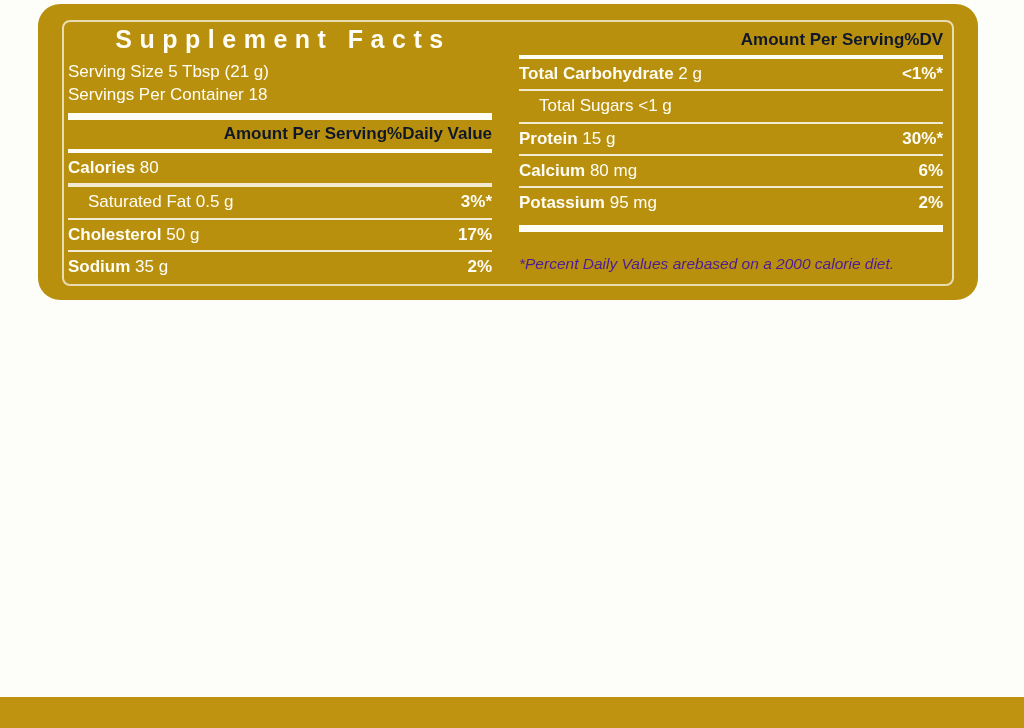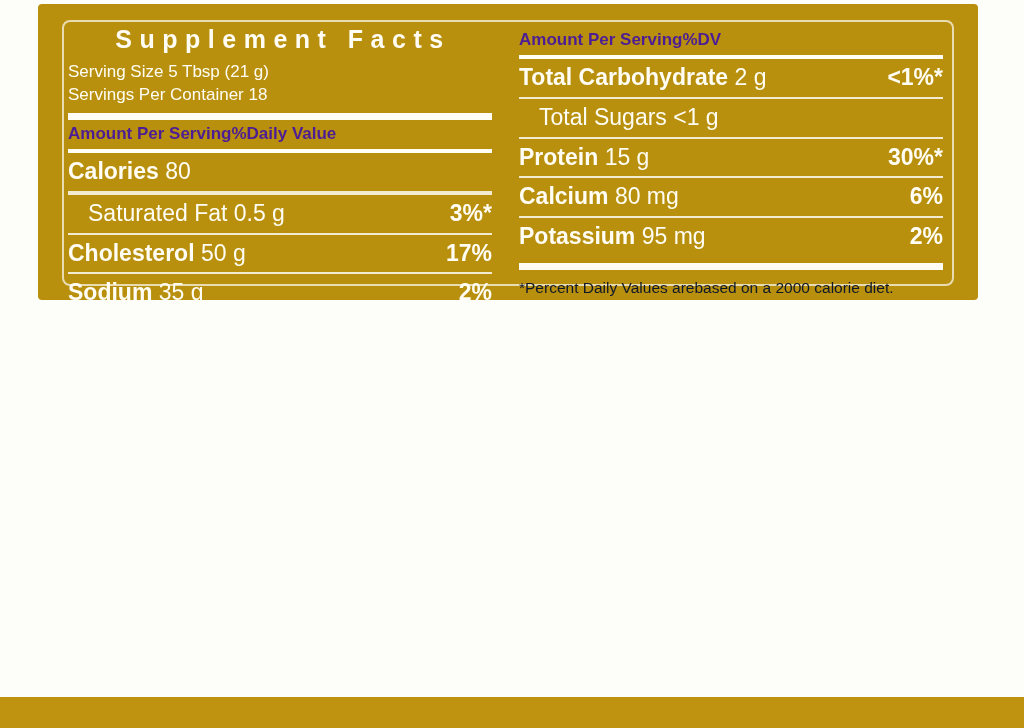--- a/index.html
+++ b/index.html
@@ -20,21 +20,21 @@
   }
 
   
   .panel {
     position: absolute;
     left: 38px;
     top: 4px;
     width: 940px;
     height: 296px;
     background: #b8900e;
-    border-radius: 4px;
+    border-radius: 22px;
   }
 
   .panel-inner {
     position: absolute;
     left: 24px;
     top: 16px;
     right: 24px;
     bottom: 14px;
     border: 2px solid #e8dcb0;
     border-radius: 8px;
@@ -92,52 +92,53 @@
     height: 4px;
     background: #fffdf4;
   }
 
   
   .row {
     display: flex;
     align-items: center;
     justify-content: space-between;
     color: #fffdf4;
-    font-size: 23px;
+    font-size: 17px;
     padding: 4px 0 5px 0;
     line-height: 1.25;
   }
   .row .label { white-space: nowrap; }
   .row .label b { font-weight: bold; }
   .row .label .amt { font-weight: normal; }
   .row .dv {
     font-weight: bold;
     white-space: nowrap;
     padding-left: 12px;
   }
   .row.indent .label {
     padding-left: 20px;
     font-weight: normal;
   }
 
   .hdr-row {
     display: flex;
-    justify-content: flex-start;
-    color: #4c1d95;
+    justify-content: flex-end;
+    color: #0f172a;
     font-size: 17px;
     font-weight: bold;
     padding: 4px 0 5px 0;
   }
 
   .footnote {
-    color: #0f172a;
+    color: #4c1d95;
     font-size: 15.5px;
     line-height: 1.28;
-    padding-top: 8px;
-    font-weight: normal;
+    padding-top: 22px;
+    font-weight: normal;
+    font-style: italic;
   }
 
   
   .ingredients {
     position: absolute;
     left: 64px;
     top: 325px;
     font-size: 27px;
     color: #3b3f45;
     font-weight: normal;

